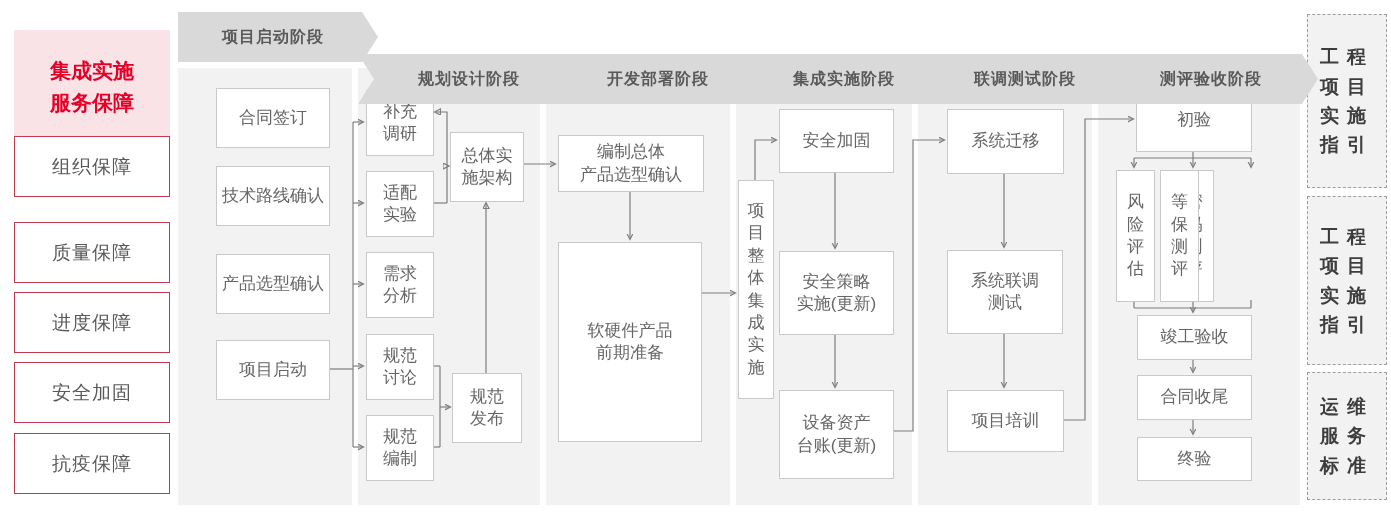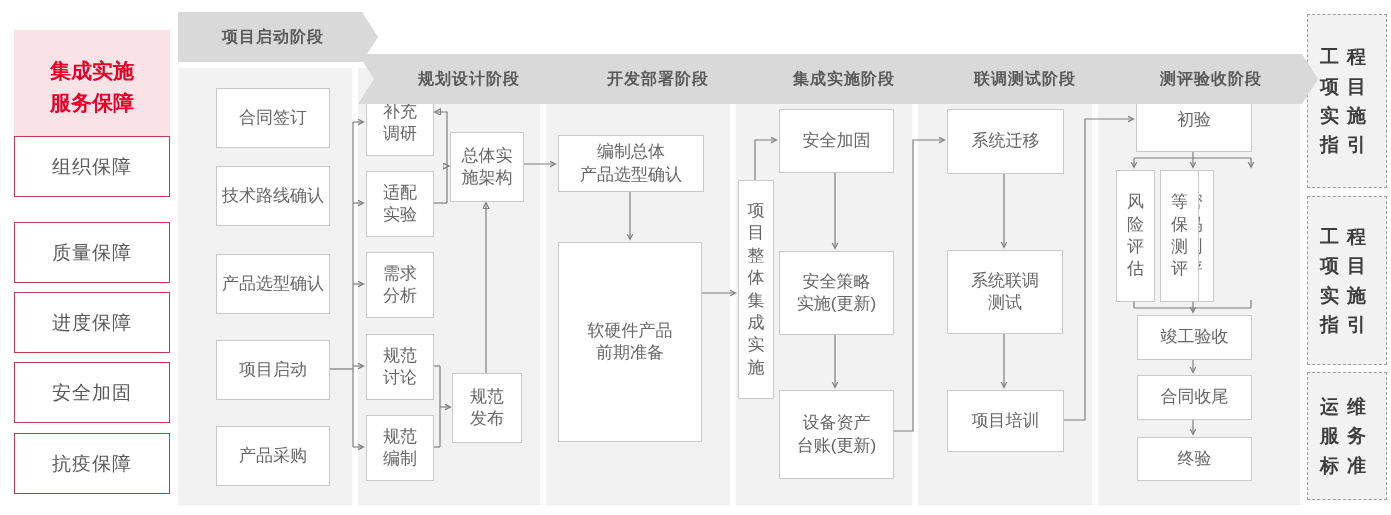--- a/index.html
+++ b/index.html
@@ -110,21 +110,20 @@
     <path d="M1193 300 V312" marker-end="url(#arw)"></path>
 
     <path d="M1193 358 V372" marker-end="url(#arw)"></path>
     <path d="M1193 418 V434" marker-end="url(#arw)"></path>
   </svg>
 
   <div class="node" style="left:216px;top:88px;width:112px;height:58px">合同签订</div>
   <div class="node" style="left:216px;top:166px;width:112px;height:58px">技术路线确认</div>
   <div class="node" style="left:216px;top:254px;width:112px;height:58px">产品选型确认</div>
   <div class="node" style="left:216px;top:340px;width:112px;height:58px">项目启动</div>
-  <div class="node" style="left:216px;top:426px;width:112px;height:58px">产品采购</div>
 
   <div class="node" style="left:366px;top:171px;width:66px;height:64px">适配
 实验</div>
   <div class="node" style="left:366px;top:90px;width:66px;height:64px">补充
 调研</div>
   <div class="node" style="left:366px;top:252px;width:66px;height:64px">需求
 分析</div>
   <div class="node" style="left:366px;top:334px;width:66px;height:64px">规范
 讨论</div>
   <div class="node" style="left:366px;top:415px;width:66px;height:64px">规范

